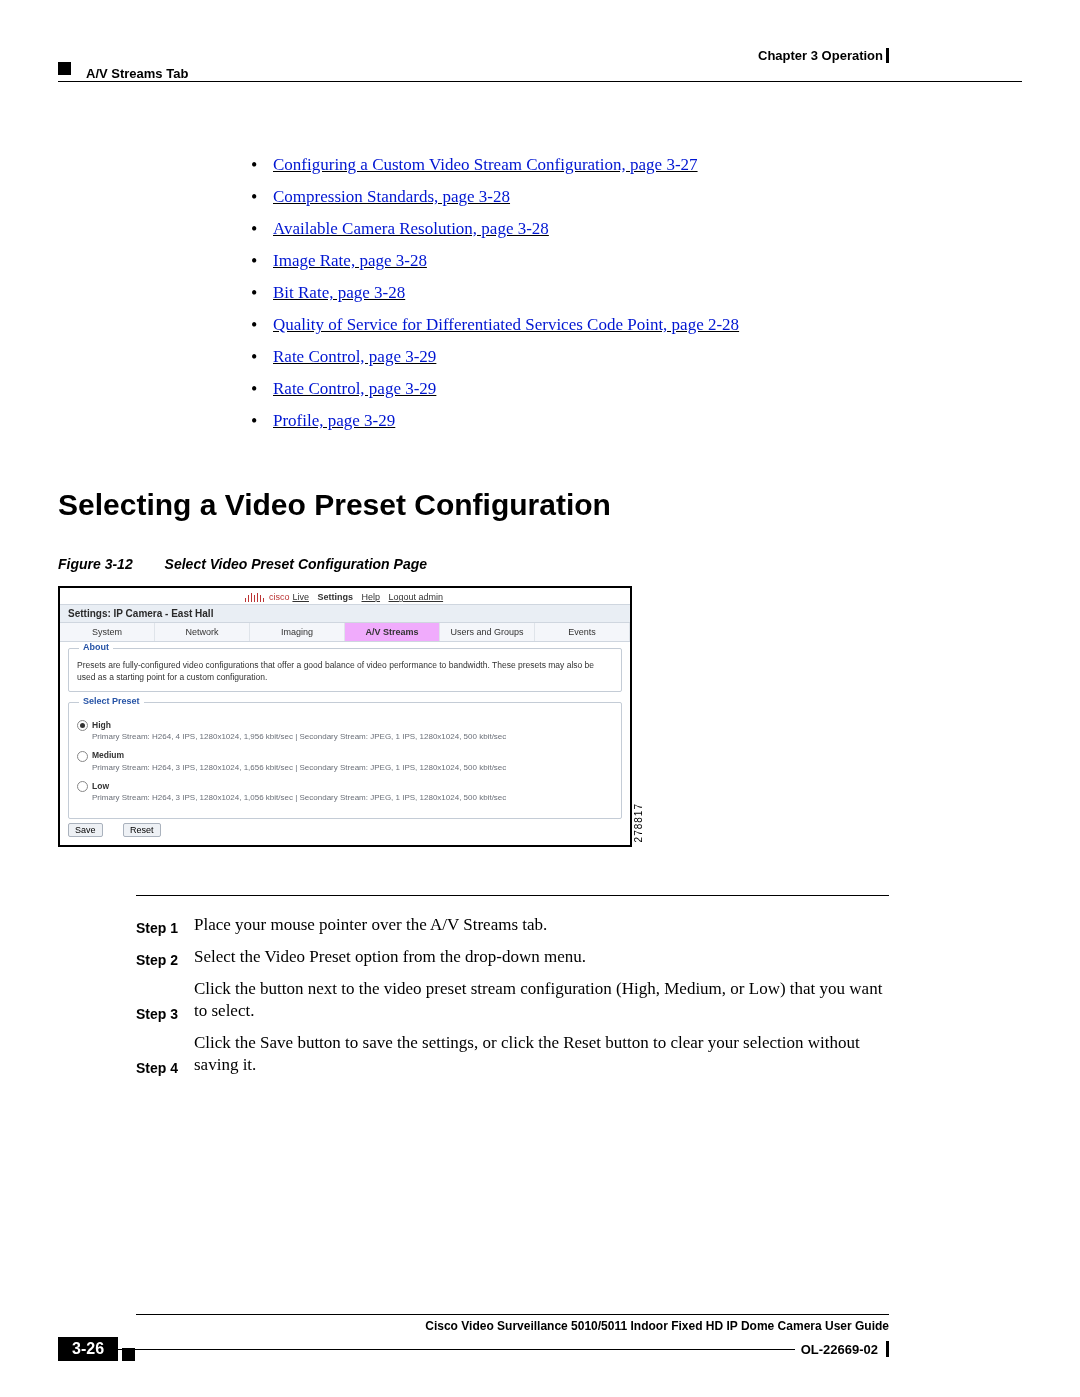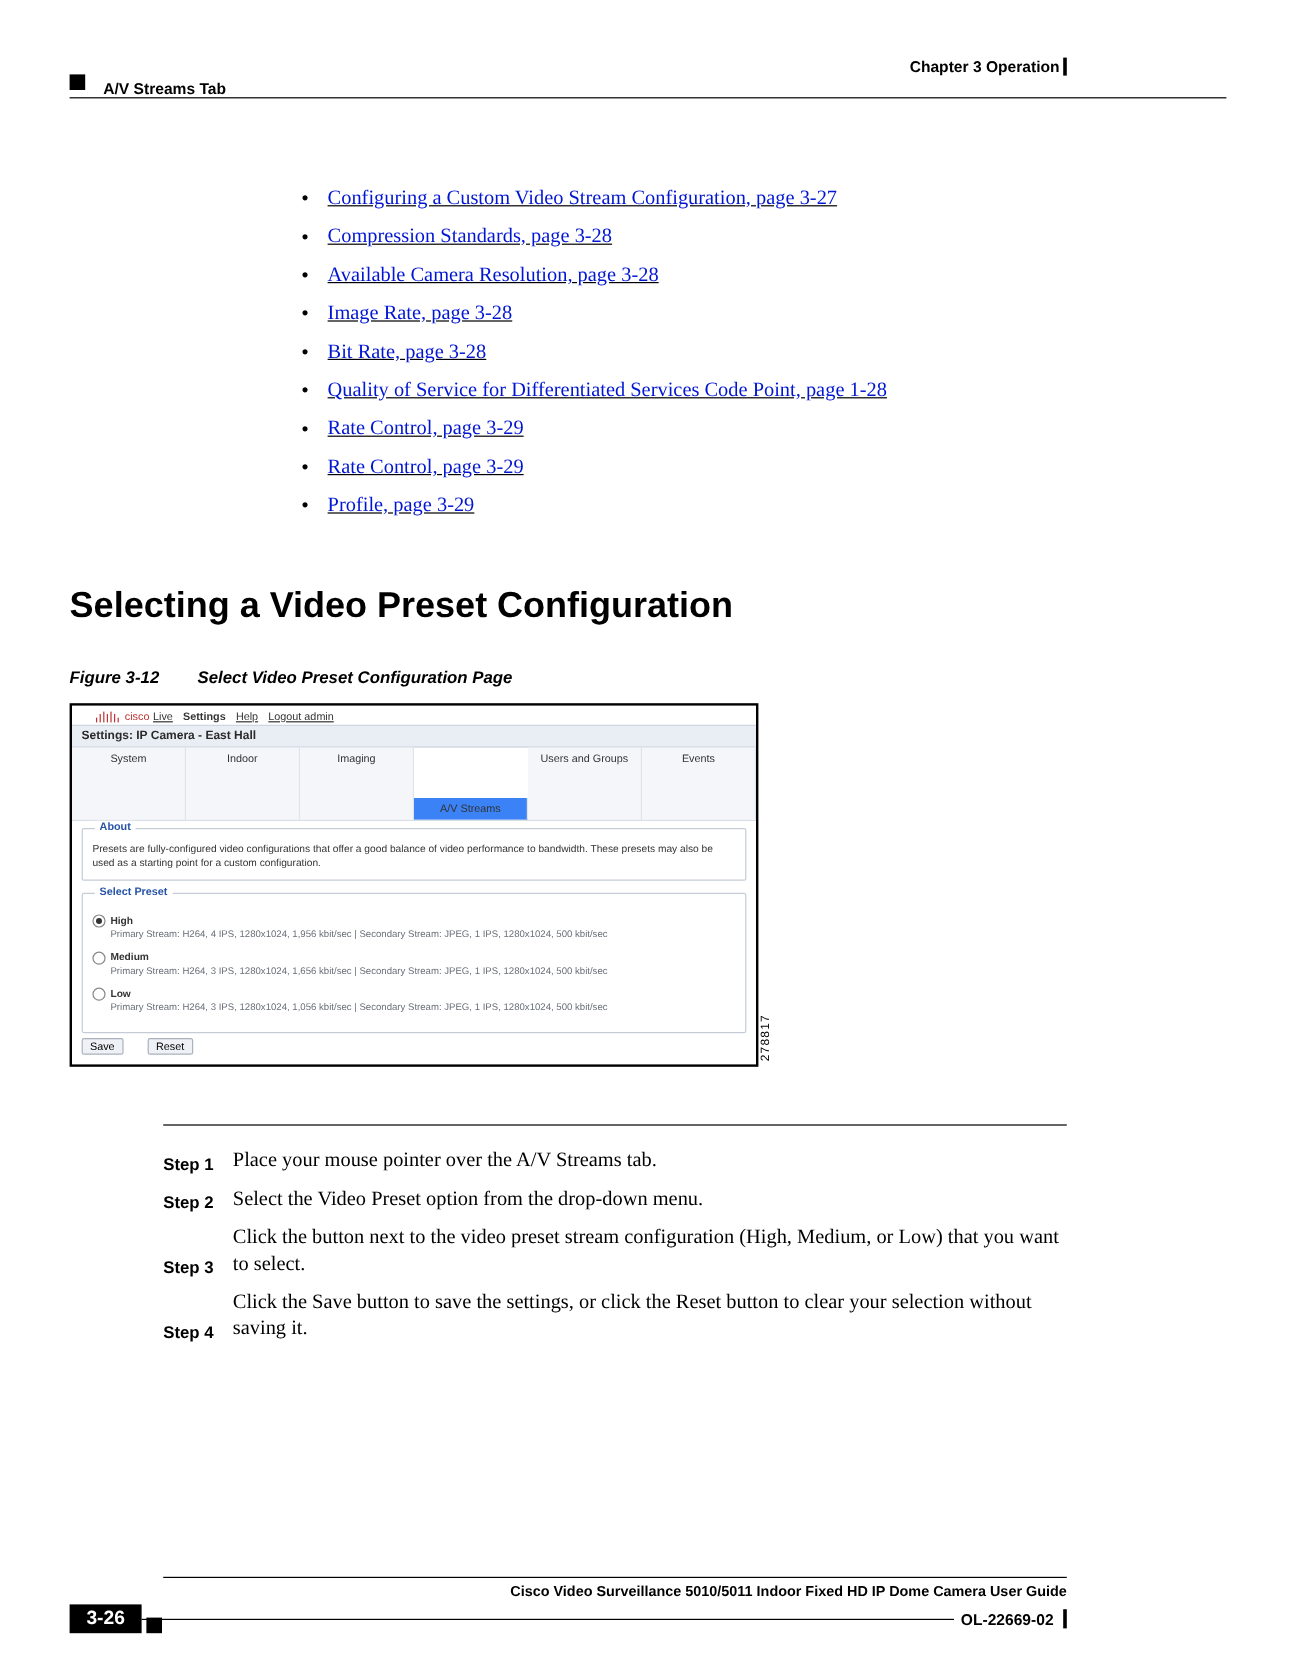--- a/index.html
+++ b/index.html
@@ -115,24 +115,23 @@
     right: -14px;
     bottom: 2px;
     font: 400 10px Arial, Helvetica, sans-serif;
     writing-mode: vertical-rl;
     transform: rotate(180deg);
     color: #000;
     letter-spacing: 1px;
   }
   .fig-top {
     display: flex;
-    justify-content: flex-start;
+    justify-content: center;
     align-items: center;
     padding: 4px 8px 2px 8px;
-    margin-left: 11px;
   }
   .cisco-logo {
     display: flex;
     align-items: center;
     gap: 4px;
     font: 400 9px Arial, sans-serif;
     color: #b33;
   }
   .cisco-logo .bars span {
     display: inline-block;
@@ -158,23 +157,22 @@
   .fig-tabs div {
     flex: 1;
     text-align: center;
     padding: 4px 0;
     border-right: 1px solid #dfe4ea;
     font-size: 9px;
     color: #333;
     background: #f4f6fa;
   }
   .fig-tabs div.act {
-    font-weight: 400;
-    background: #3b82f6;
-    margin-top: 42px;
+    font-weight: 700;
+    background: #f0abfc;
   }
   .grp {
     margin: 6px 8px 4px 8px;
     border: 1px solid #c4ccd6;
     border-radius: 2px;
     position: relative;
   }
   .grp-leg {
     position: absolute;
     top: -7px;
@@ -296,21 +294,21 @@
     <div class="hdr-sub">A/V Streams Tab</div>
     <div class="hdr-rule"></div>
   </div>
 
   <ul class="link-list">
     <li><a href="#">Configuring a Custom Video Stream Configuration, page 3-27</a></li>
     <li><a href="#">Compression Standards, page 3-28</a></li>
     <li><a href="#">Available Camera Resolution, page 3-28</a></li>
     <li><a href="#">Image Rate, page 3-28</a></li>
     <li><a href="#">Bit Rate, page 3-28</a></li>
-    <li><a href="#">Quality of Service for Differentiated Services Code Point, page 1-28</a></li>
+    <li><a href="#">Quality of Service for Differentiated Services Code Point, page 2-28</a></li>
     <li><a href="#">Rate Control, page 3-29</a></li>
     <li><a href="#">Rate Control, page 3-29</a></li>
     <li><a href="#">Profile, page 3-29</a></li>
   </ul>
 
   <h1 class="section">Selecting a Video Preset Configuration</h1>
 
   <div class="fig-cap">
     <span class="lbl">Figure 3-12</span>
     <span class="txt">Select Video Preset Configuration Page</span>
@@ -331,21 +329,21 @@
         <span class="act">Settings</span>
         <span>Help</span>
         <span>Logout admin</span>
       </div>
     </div>
 
     <div class="fig-title2">Settings: IP Camera - East Hall</div>
 
     <div class="fig-tabs">
       <div>System</div>
-      <div>Indoor</div>
+      <div>Network</div>
       <div>Imaging</div>
       <div class="act">A/V Streams</div>
       <div>Users and Groups</div>
       <div>Events</div>
     </div>
 
     <div class="grp">
       <div class="grp-leg">About</div>
       <div class="grp-body">Presets are fully-configured video configurations that offer a good balance of video performance to bandwidth. These presets may also be used as a starting point for a custom configuration.</div>
     </div>

